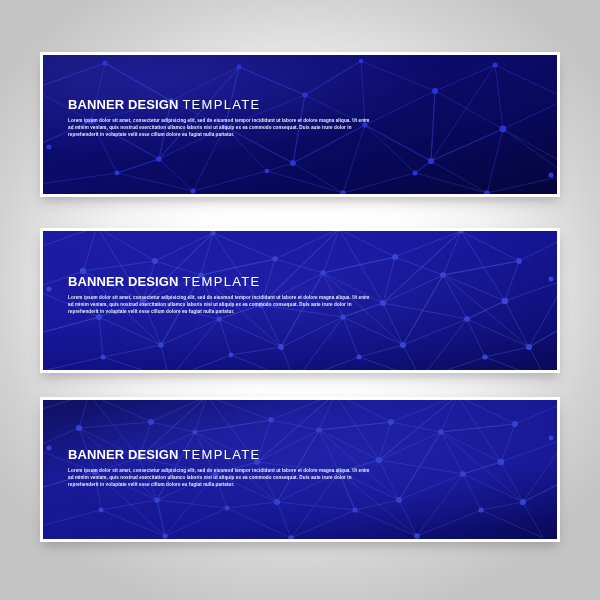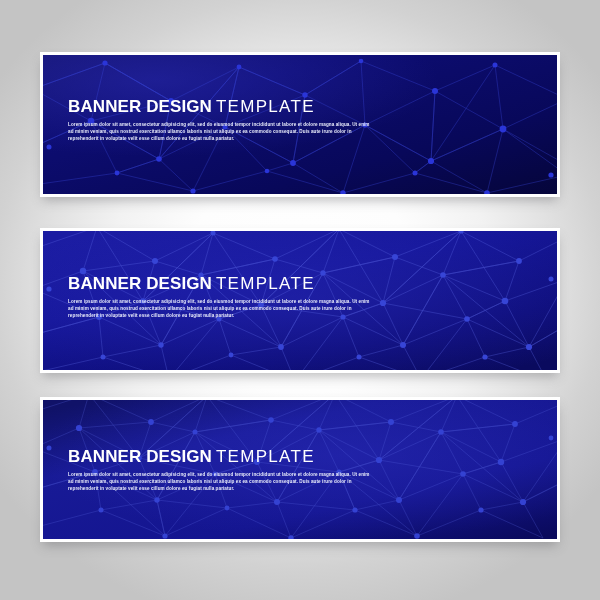--- a/index.html
+++ b/index.html
@@ -62,21 +62,21 @@
     position: absolute;
     left: 25px;
     top: 43px;
     z-index: 5;
   }
   .banner-2 .copy { top: 44px; }
   .banner-3 .copy { top: 48px; }
 
   .headline {
     margin: 0;
-    font-size: 17px;
+    font-size: 13px;
     line-height: 1;
     color: #ffffff;
     white-space: nowrap;
     letter-spacing: 0.1px;
   }
   .headline .strong {
     font-weight: 700;
   }
   .headline .light {
     font-weight: 300;

